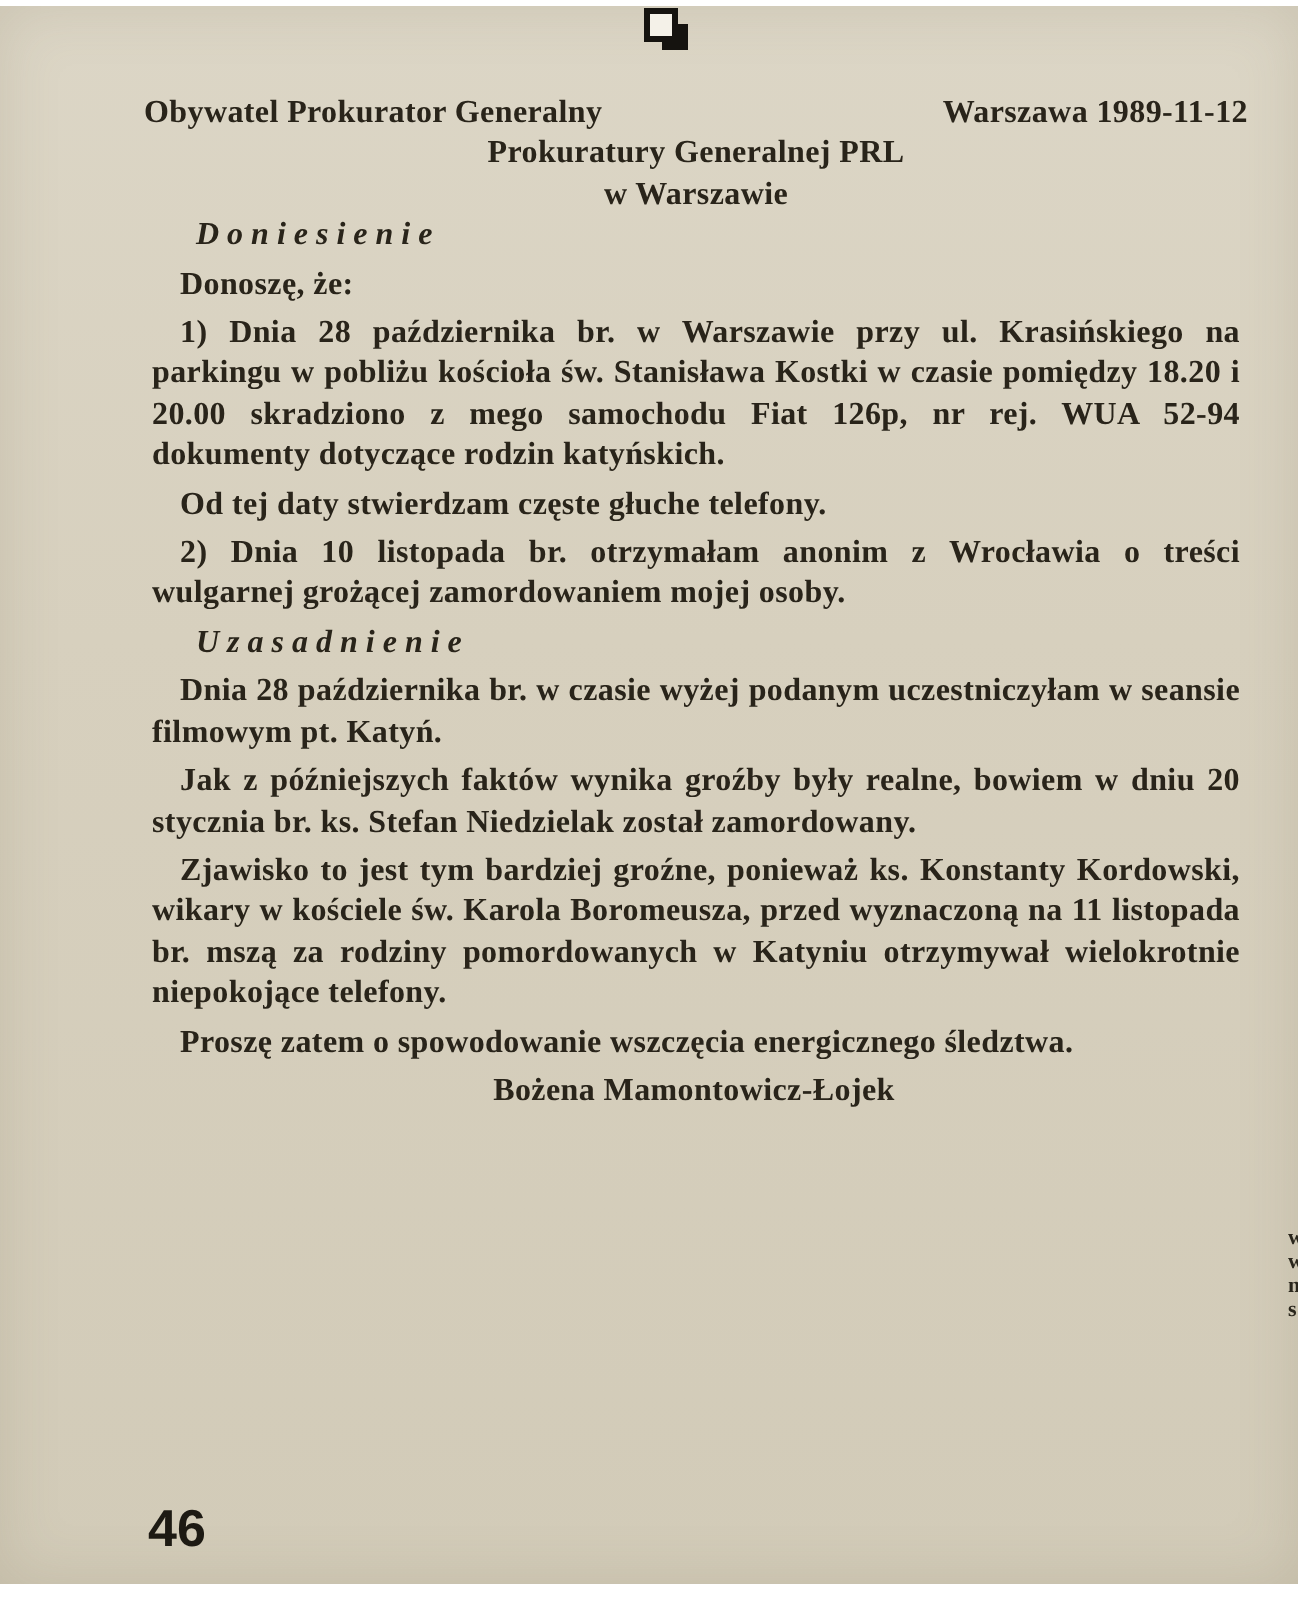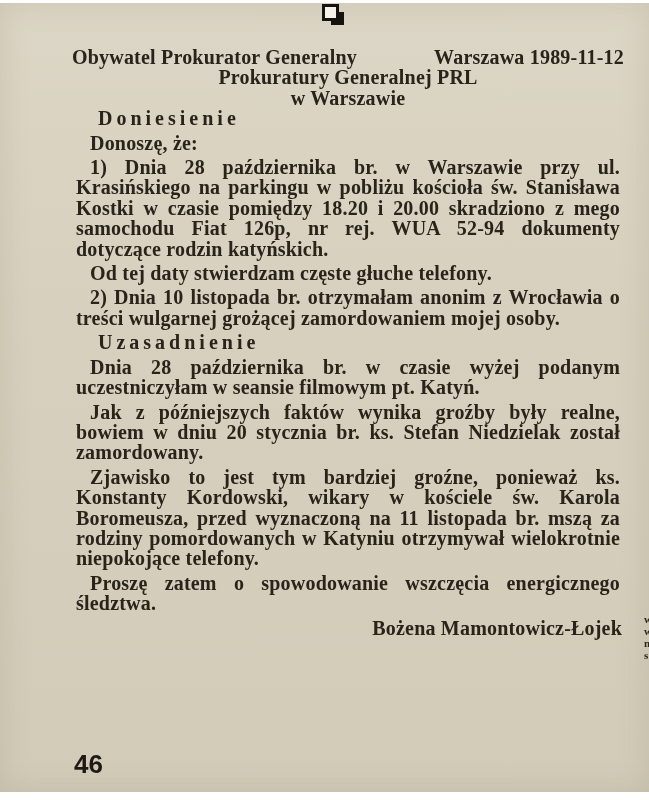--- a/index.html
+++ b/index.html
@@ -32,42 +32,43 @@
     position: absolute;
     left: 0px; top: 1px;
     width: 11px; height: 11px;
     background: #f4f1e8;
     border: 3px solid #15130f;
   }
   .doc {
     position: absolute;
     left: 72px; top: 44px;
     width: 552px;
-    font-size: 20px;
+    font-size: 16px;
     line-height: 20.4px;
     font-weight: bold;
     color: #29241a;
     text-align: justify;
     letter-spacing: 0.2px;
   }
   .header-first {
     display: flex;
     justify-content: space-between;
     text-align: left;
   }
   .date { text-align: center; }
   .heading {
     text-align: left;
     letter-spacing: 4px;
     padding-left: 26px;
+    font-style: italic;
   }
   .para { text-indent: 14px; margin: 4px; }
   .plain { text-align: center; }
   .signature {
-    text-align: right;
+    text-align: center;
     padding-right: 2px;
     margin-top: 3px;
   }
   .page-number {
     position: absolute;
     left: 74px; top: 746px;
     font-family: "Liberation Sans", sans-serif;
     font-weight: bold;
     font-size: 26px;
     color: #1d1a13;

